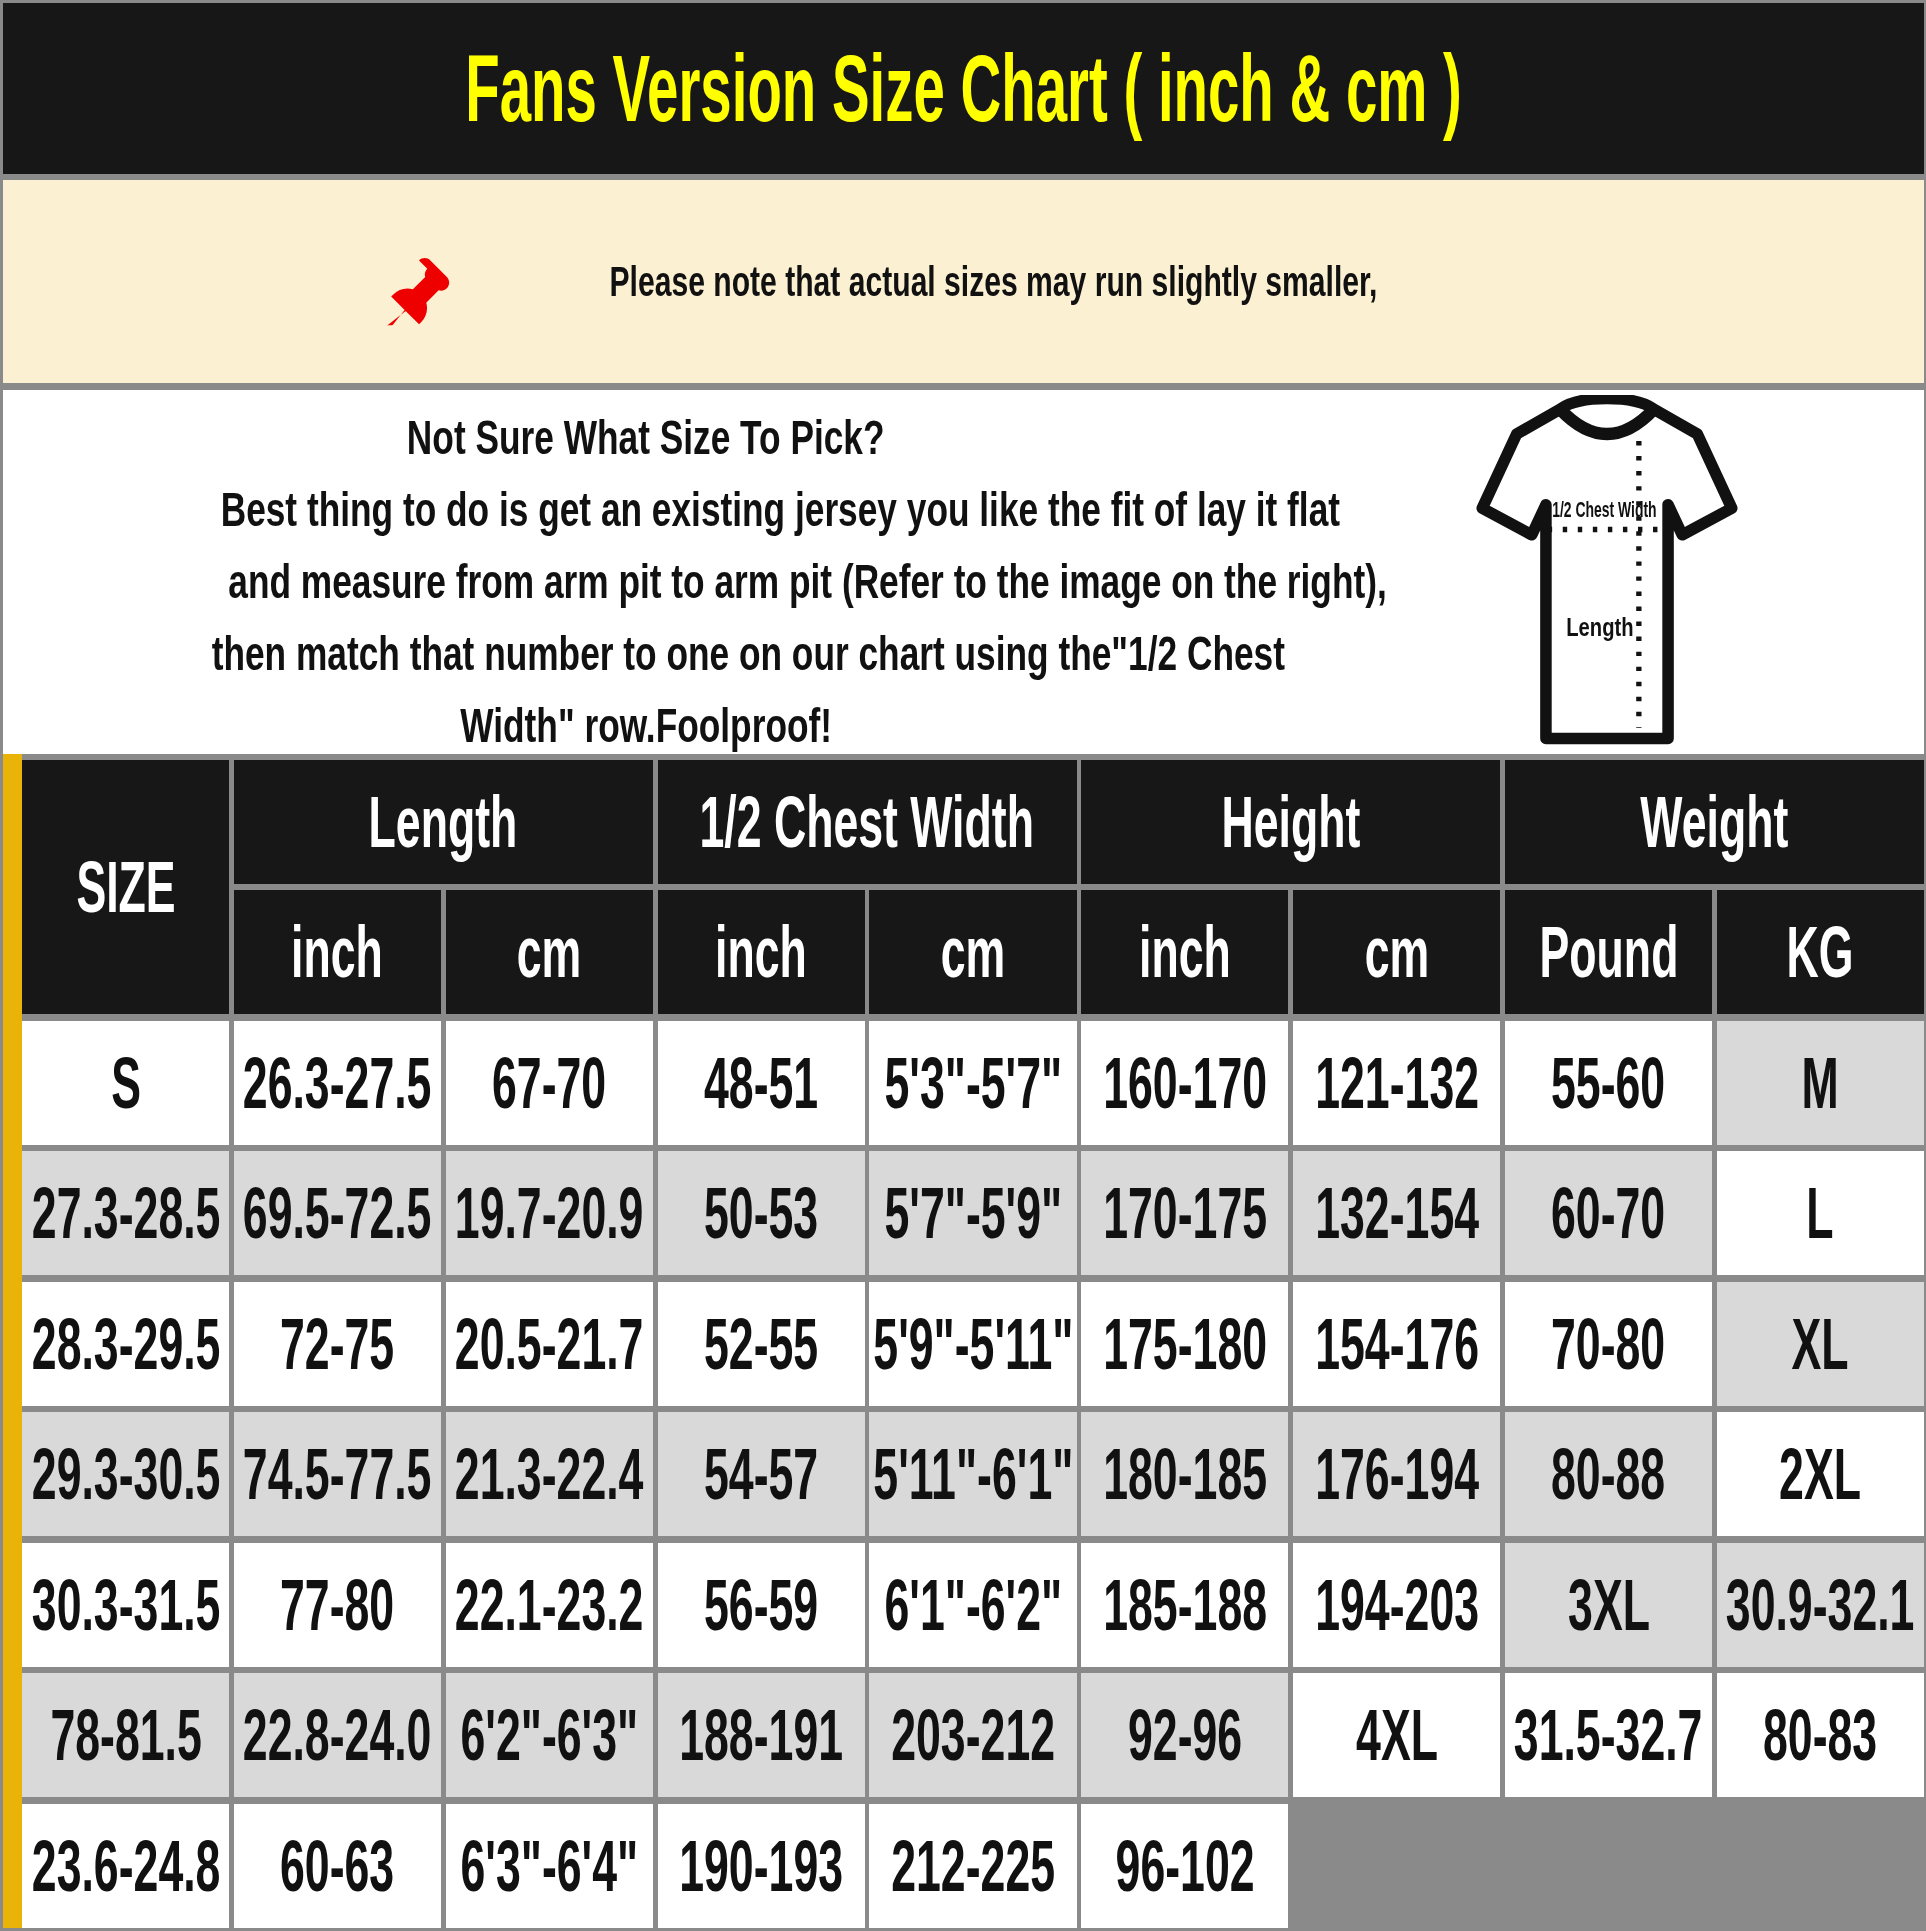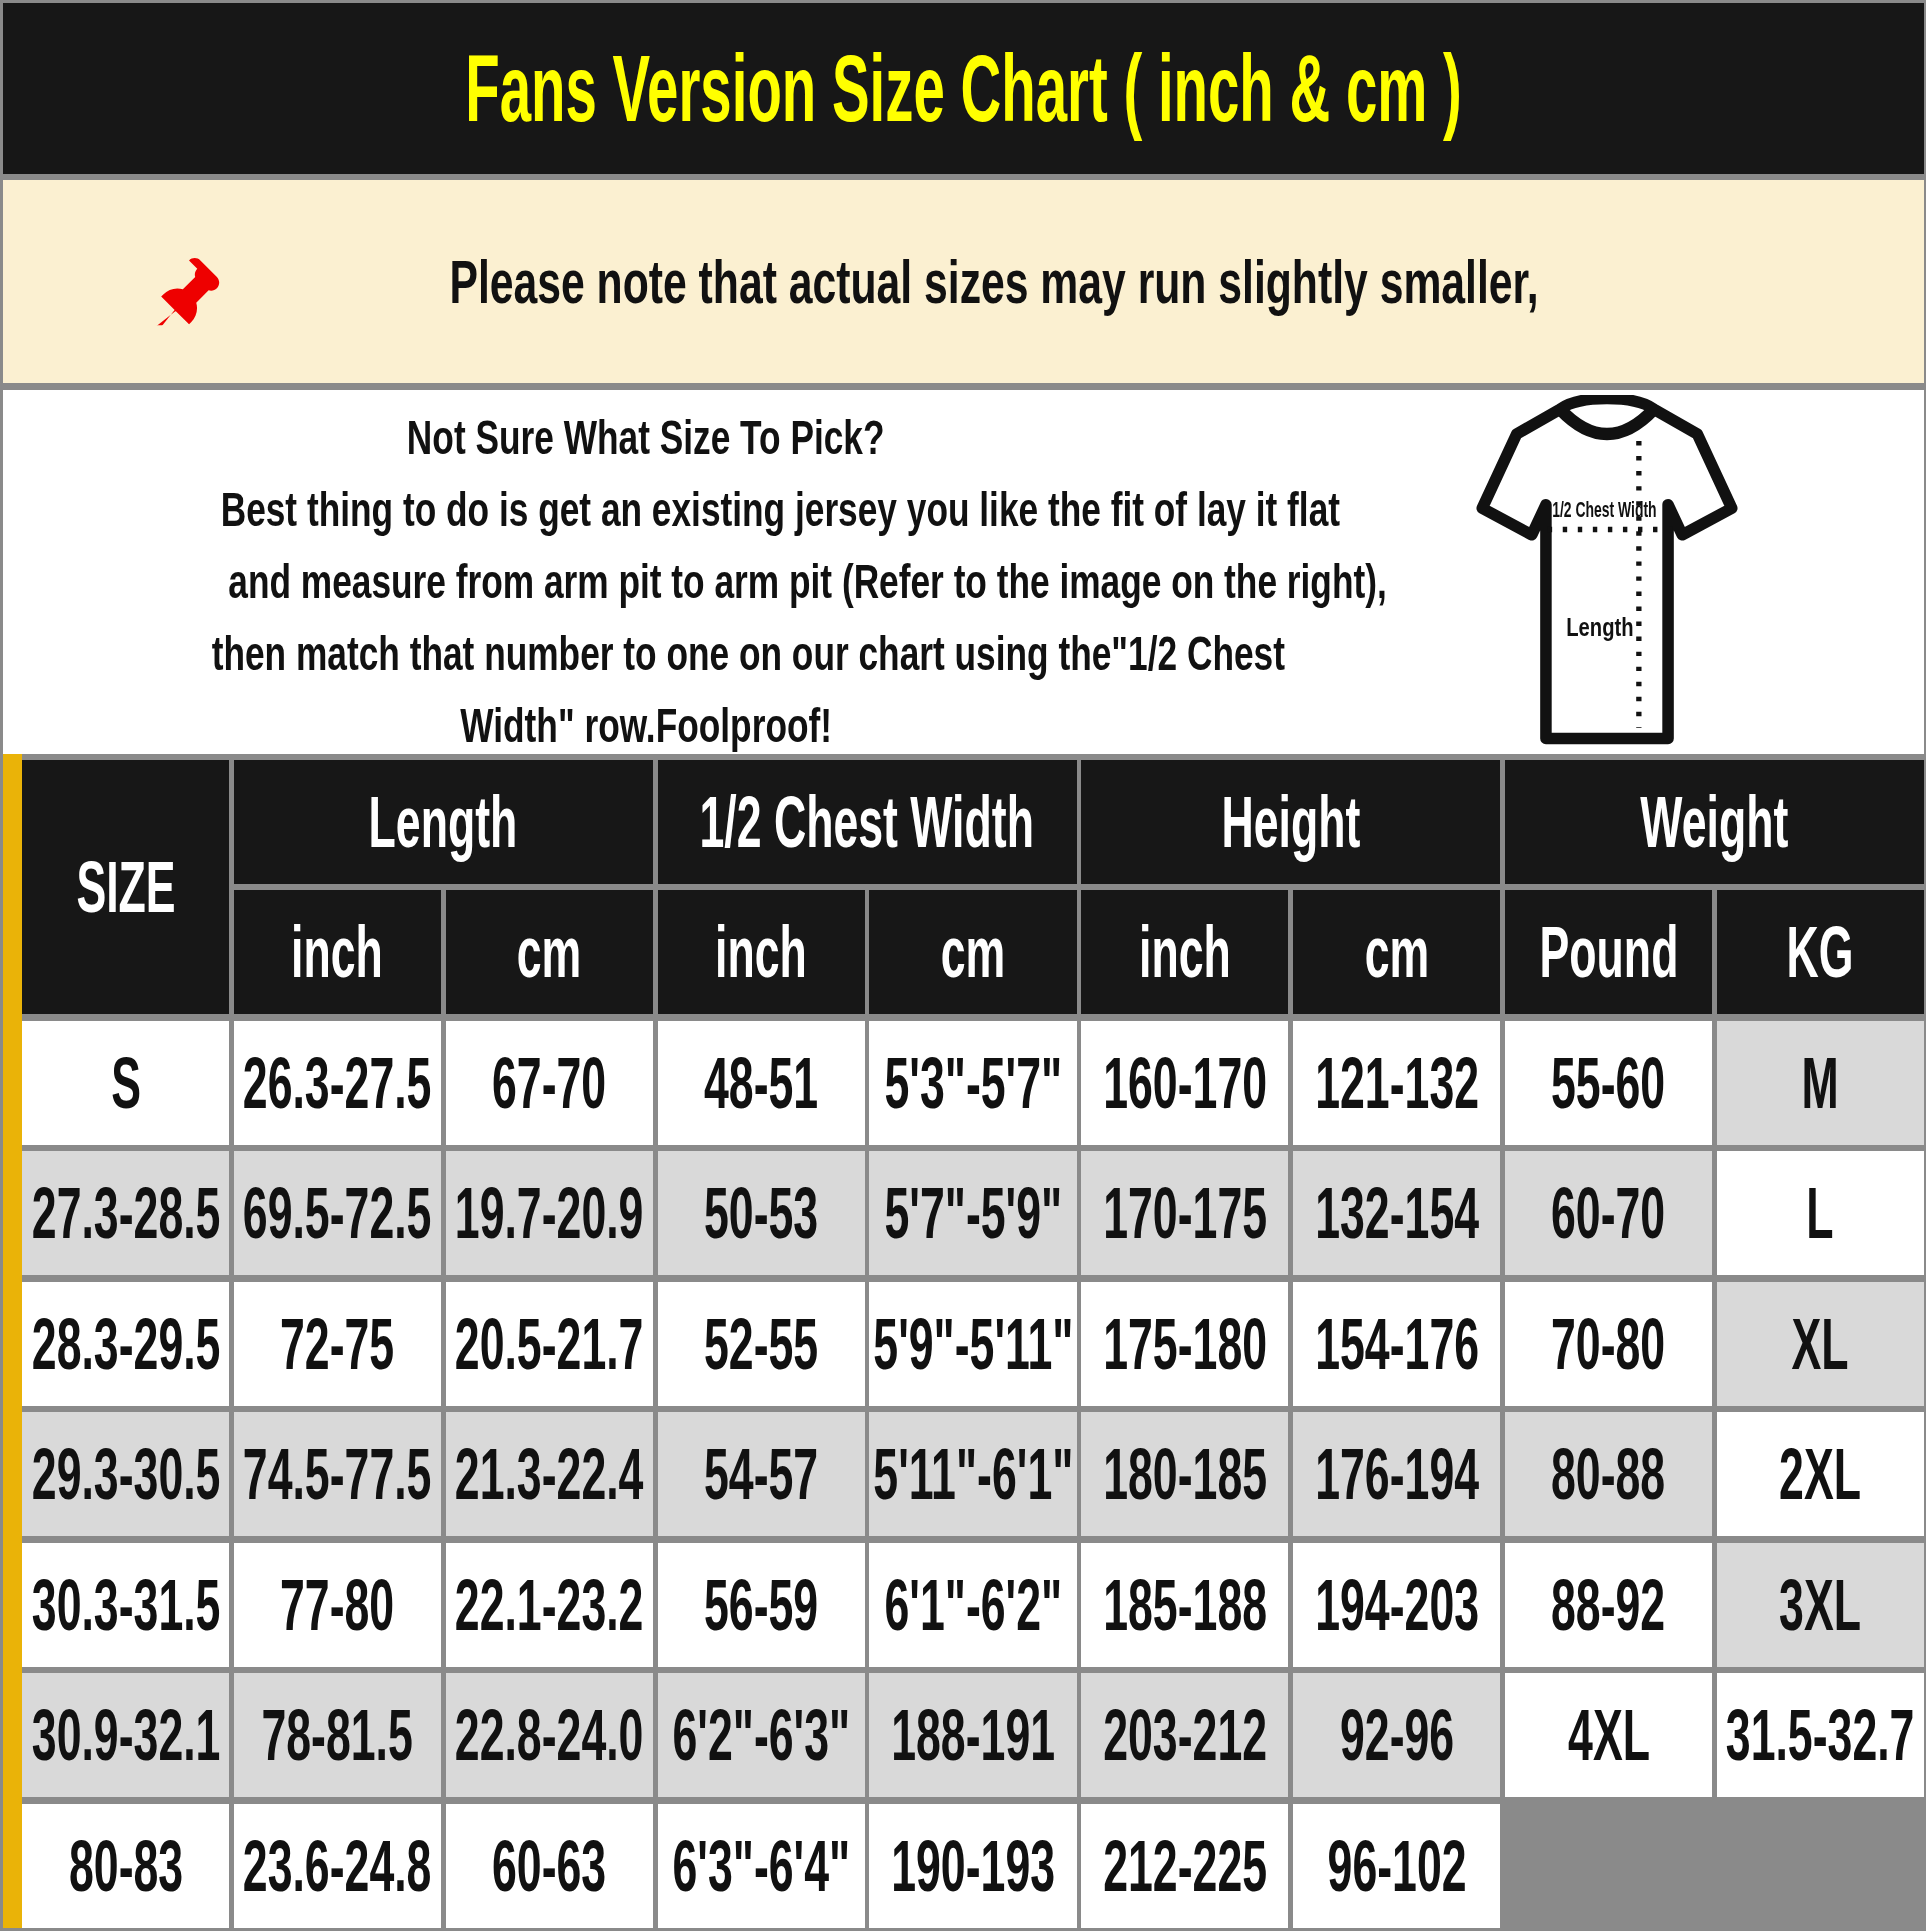--- a/index.html
+++ b/index.html
@@ -15,21 +15,21 @@
   .cx-note  { transform:scaleX(0.70); }
   .cx-guide { transform:scaleX(0.72); }
   .cx-cell  { transform:scaleX(0.62); }
 
   .title-band { height:171px; background:#171717; display:flex; align-items:center; justify-content:center; }
   .title-text { color:#ffff00; font-size:94px; letter-spacing:0; }
 
   .sep { height:6.4px; background:#8a8a8a; flex:none; }
 
   .note-band { height:203px; background:#fbf0d1; display:flex; flex-direction:column; align-items:center; justify-content:center; gap:13px; color:#111; }
-  .note-line { font-size:61px; line-height:1.05; display:flex; align-items:center; justify-content:center; }
+  .note-line { font-size:43px; line-height:1.05; display:flex; align-items:center; justify-content:center; }
   .pin-svg { width:66px; height:72px; margin-right:-5.5px; transform:translateY(7.3px); flex:none; }
   .red-em { color:#ff0000; }
   .arrows { letter-spacing:5.5px; margin-left:5.5px; }
 
   .guide { height:364px; background:#ffffff; display:flex; color:#111; }
   .guide-text { width:1286px; display:flex; flex-direction:column; justify-content:center; text-align:center; font-size:49px; line-height:1.47;margin-top:18px; }
   .guide-figure { flex:1; display:flex; align-items:center; justify-content:center; }
   .shirt-svg { width:268px; height:354px; }
 
   .size-table {
@@ -256,23 +256,20 @@
       </div>
     <div class="cell w">
         <span class="cx cx-cell">6'1"-6'2"</span>
       </div>
     <div class="cell w">
         <span class="cx cx-cell">185-188</span>
       </div>
     <div class="cell w">
         <span class="cx cx-cell">194-203</span>
       </div>
-    <div class="cell w">
-        <span class="cx cx-cell">88-92</span>
-      </div>
 
     <div class="cell g">
         <span class="cx cx-cell">3XL</span>
       </div>
     <div class="cell g">
         <span class="cx cx-cell">30.9-32.1</span>
       </div>
     <div class="cell g">
         <span class="cx cx-cell">78-81.5</span>
       </div>

